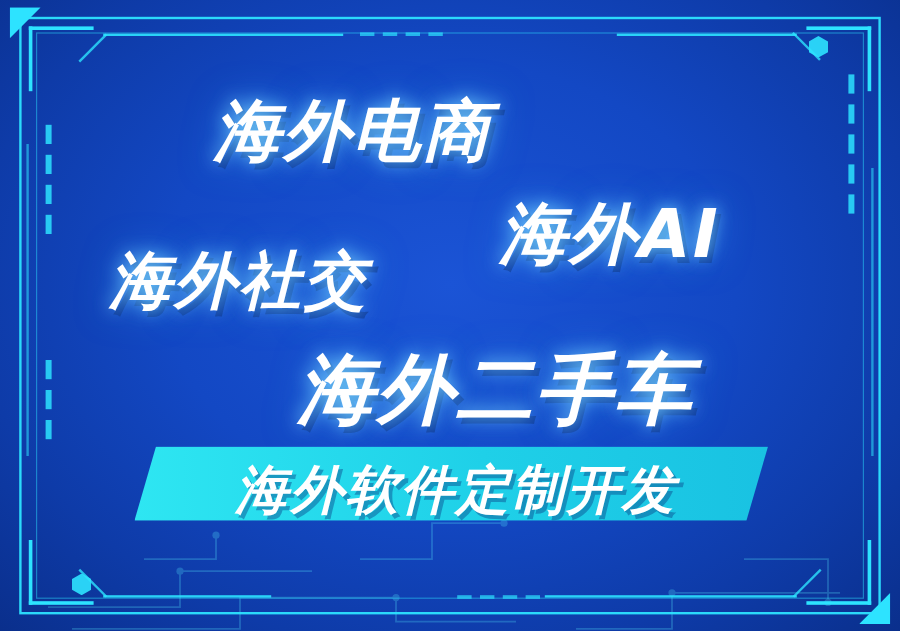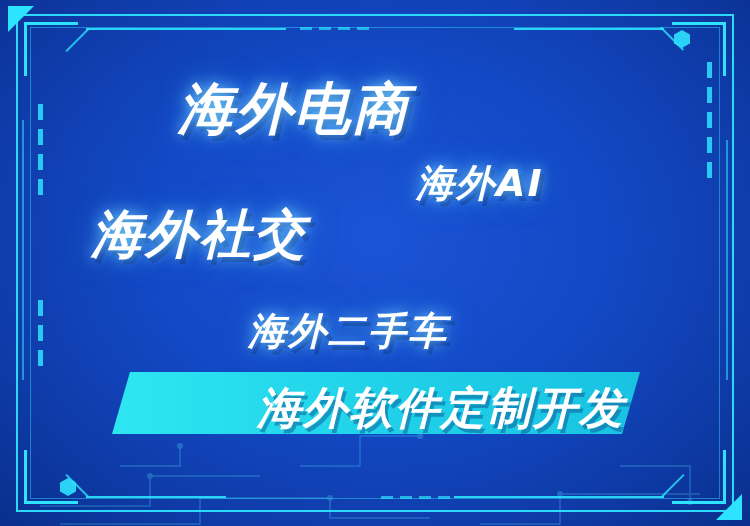--- a/index.html
+++ b/index.html
@@ -122,37 +122,37 @@
   }
   .line.white {
     color: #ffffff;
     text-shadow:
       0 0 14px rgba(120,210,255,0.95),
       0 0 30px rgba(60,170,255,0.65),
       4px 5px 0 rgba(8,40,120,0.55);
     font-style: italic;
   }
   .l1 { left: 178px; top: 72px;  font-size: 56px; }
-  .l2 { left: 416px; top: 158px; font-size: 38px; }
+  .l2 { left: 416px; top: 158px; font-size: 56px; }
   .l3 { left: 91px;  top: 200px; font-size: 52px; }
-  .l4 { left: 248px; top: 282px; font-size: 38px; margin-top: 24px; }
+  .l4 { left: 248px; top: 282px; font-size: 64px; }
 
   .ribbon {
     position: absolute;
     left: 112px; top: 372px;
     width: 528px; height: 62px;
     background: linear-gradient(90deg, #2ee6f2 0%, #1fd0e8 55%, #19c2e2 100%);
     clip-path: polygon(18px 0, 100% 0, calc(100% - 18px) 100%, 0 100%);
     box-shadow: 0 0 22px rgba(45,227,255,0.45);
   }
   .ribbon-text {
     position: absolute;
     left: 135px; top: 379px;
     width: 490px;
-    text-align: right;
+    text-align: center;
     font-size: 44px;
     font-weight: 700;
     font-style: italic;
     letter-spacing: 2px;
     color: #ffffff;
     font-family: "DejaVu Sans", "Liberation Sans", sans-serif;
     text-shadow: 3px 4px 0 rgba(10,70,140,0.45);
   }
 </style>
 </head>

